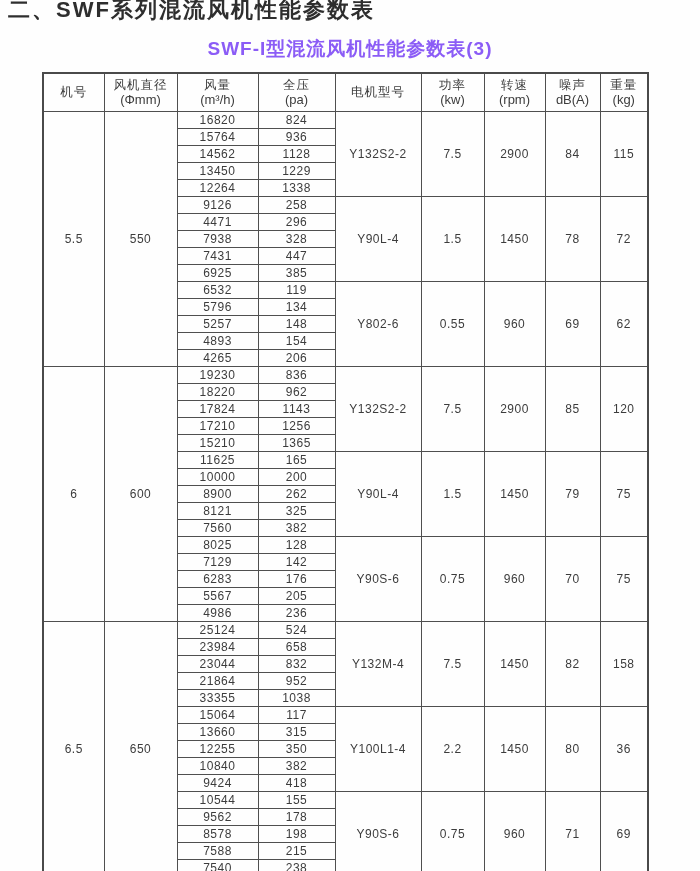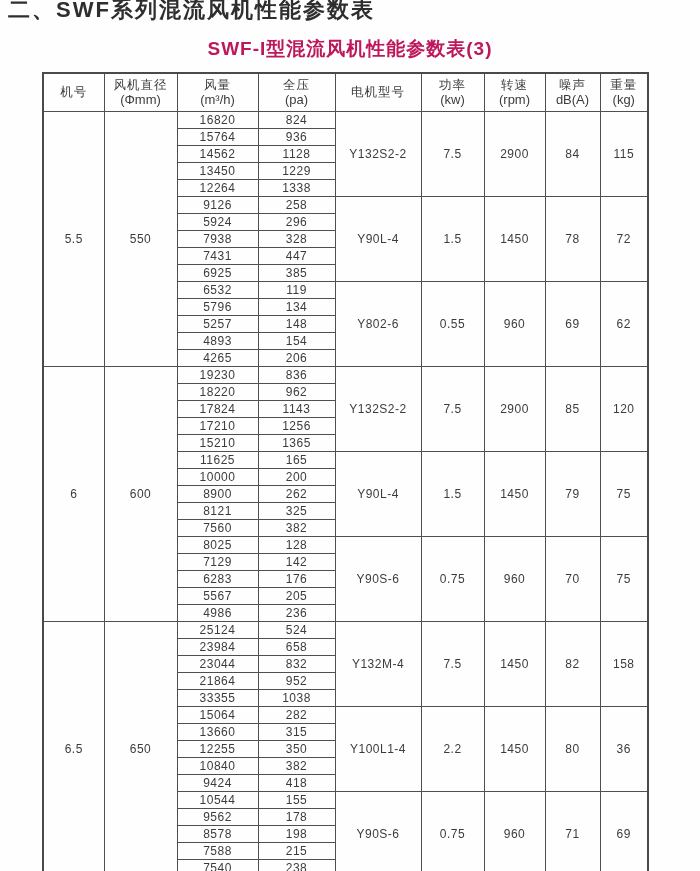--- a/index.html
+++ b/index.html
@@ -12,21 +12,21 @@
     background:#fefefe;
   }
   .title {
     position:absolute; left:8px; top:-5px;
     font-size:22px; font-weight:bold; letter-spacing:2px;
     color:#2e2e2e; white-space:nowrap;
   }
   .subtitle {
     position:absolute; left:0; top:36px; width:700px;
     text-align:center; font-size:19px; font-weight:bold;
-    letter-spacing:1px; color:#be185d; white-space:nowrap;
+    letter-spacing:1px; color:#8b5cf6; white-space:nowrap;
   }
   table.params {
     position:absolute; left:42px; top:72px; width:607px;
     border-collapse:collapse; table-layout:fixed;
     border:2px solid #4a4a4a;
   }
   table.params th, table.params td {
     border:1px solid #4f4f4f;
     text-align:center; vertical-align:middle;
     padding:0; overflow:hidden;
@@ -126,21 +126,21 @@
         <tr>
           <td>9126</td>
           <td>258</td>
           <td rowspan="5">Y90L-4</td>
           <td rowspan="5">1.5</td>
           <td rowspan="5">1450</td>
           <td rowspan="5">78</td>
           <td rowspan="5">72</td>
         </tr>
         <tr>
-          <td>5924</td>
+          <td>4471</td>
           <td>296</td>
         </tr>
         <tr>
           <td>7938</td>
           <td>328</td>
         </tr>
         <tr>
           <td>7431</td>
           <td>447</td>
         </tr>
@@ -272,21 +272,21 @@
         <tr>
           <td>21864</td>
           <td>952</td>
         </tr>
         <tr>
           <td>33355</td>
           <td>1038</td>
         </tr>
         <tr>
           <td>15064</td>
-          <td>282</td>
+          <td>117</td>
           <td rowspan="5">Y100L1-4</td>
           <td rowspan="5">2.2</td>
           <td rowspan="5">1450</td>
           <td rowspan="5">80</td>
           <td rowspan="5">36</td>
         </tr>
         <tr>
           <td>13660</td>
           <td>315</td>
         </tr>

